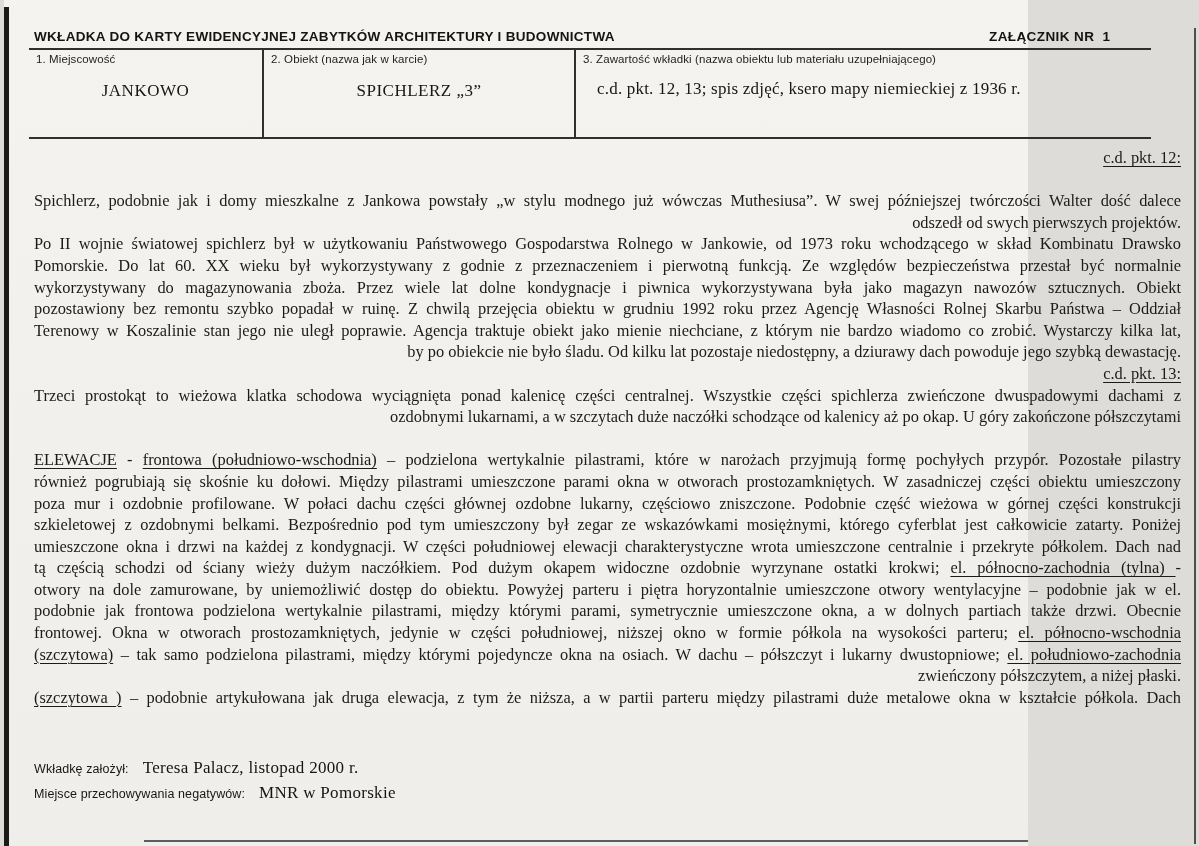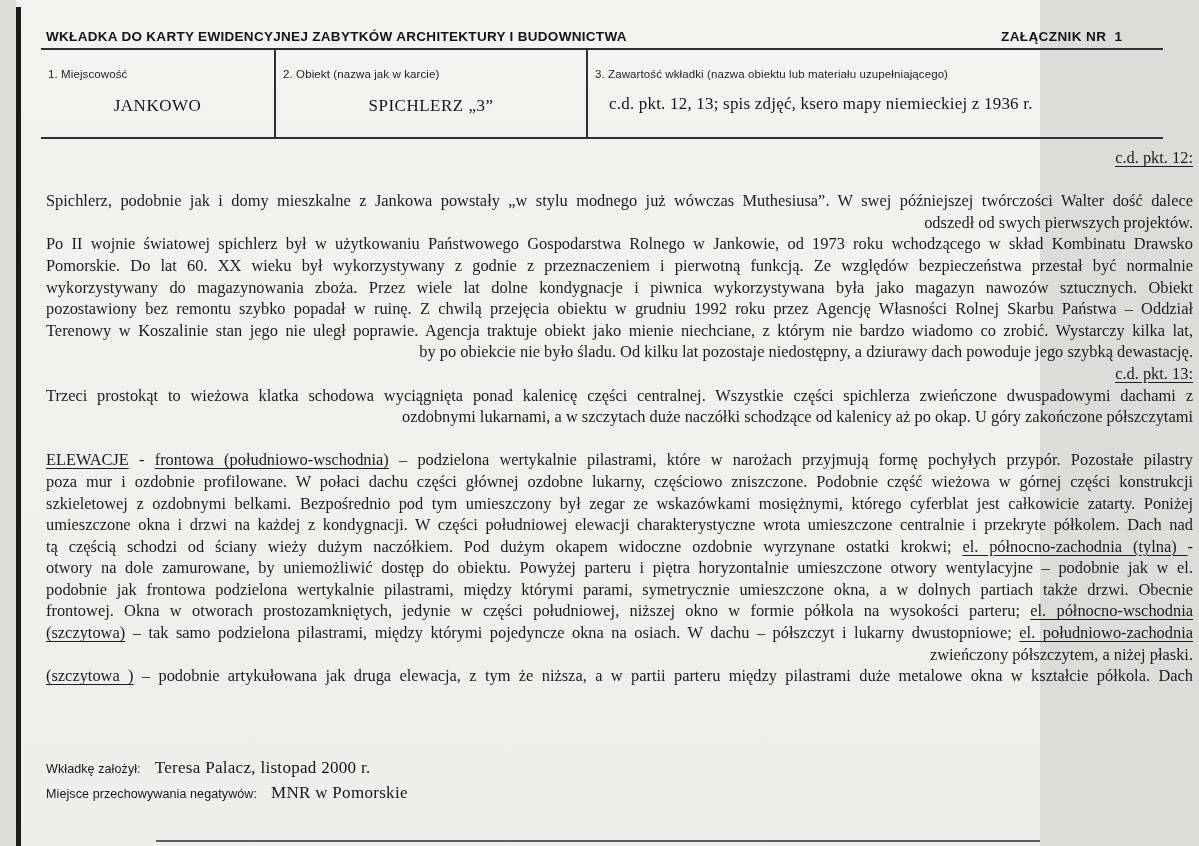--- a/index.html
+++ b/index.html
@@ -2,21 +2,21 @@
 <html><head>
 <meta charset="utf-8">
 <style>
   html, body { margin:0; padding:0; }
   body {
     width:1199px; height:846px; overflow:hidden;
     background:#dddcd8;
     font-family:"Liberation Sans", sans-serif;
   }
   .page {
-    position:absolute; left:16px; top:0; width:1024px; height:846px;
+    position:absolute; left:4px; top:0; width:1024px; height:846px;
     background:linear-gradient(180deg,#f4f3f0 0%, #f1f0ec 55%, #efeeea 100%);
     color:#1b1b1b;
   }
   
   .edge-left   { position:absolute; left:0; top:7px; bottom:0; width:5px; background:#1a1a1a; }
   .edge-right  { position:absolute; left:1190px; top:28px; bottom:2px; width:2px; background:#4f4f4f; }
   .edge-bottom { position:absolute; left:140px; right:0; top:840px; height:2px; background:#5d5d5d; }
 
   
   .hdr-title {
@@ -33,21 +33,21 @@
   .tbl {
     position:absolute; left:25px; top:48px; width:1122px; height:87px;
     border-top:2px solid #2f2f2f; border-bottom:2px solid #2f2f2f;
     display:flex;
   }
   .cell { position:relative; }
   .c1 { width:233px; border-right:2px solid #2f2f2f; }
   .c2 { width:310px; border-right:2px solid #2f2f2f; }
   .c3 { flex:1; }
   .cell-label {
-    font-size:11.5px; color:#1e1e1e; padding:18px 4px 0 7px; letter-spacing:.1px;
+    font-size:11.5px; color:#1e1e1e; padding:3px 4px 0 7px; letter-spacing:.1px;
     white-space:nowrap; overflow:hidden;
   }
   .cell-value {
     font-family:"Liberation Serif", serif; font-size:17px; color:#161616;
     margin-top:16px; text-align:center; letter-spacing:.5px;
   }
   .c3 .cell-value { text-align:left; padding-left:21px; letter-spacing:.2px; margin-top:14px; }
 
   
   .bodytext {
@@ -103,20 +103,21 @@
       <div class="ln jline">Pomorskie. Do lat 60. XX wieku był wykorzystywany z godnie z przeznaczeniem i pierwotną funkcją. Ze względów bezpieczeństwa przestał być normalnie</div>
       <div class="ln jline">wykorzystywany do magazynowania zboża. Przez wiele lat dolne kondygnacje i piwnica wykorzystywana była jako magazyn nawozów sztucznych. Obiekt</div>
       <div class="ln jline">pozostawiony bez remontu szybko popadał w ruinę. Z chwilą przejęcia obiektu w grudniu 1992 roku przez Agencję Własności Rolnej Skarbu Państwa – Oddział</div>
       <div class="ln jline">Terenowy w Koszalinie stan jego nie uległ poprawie. Agencja traktuje obiekt jako mienie niechciane, z którym nie bardzo wiadomo co zrobić. Wystarczy kilka lat,</div>
       <div class="ln pline">by po obiekcie nie było śladu. Od kilku lat pozostaje niedostępny, a dziurawy dach powoduje jego szybką dewastację.</div>
       <div class="ln pline"><u>c.d. pkt. 13:</u></div>
       <div class="ln jline">Trzeci prostokąt to wieżowa klatka schodowa wyciągnięta ponad kalenicę części centralnej. Wszystkie części spichlerza zwieńczone dwuspadowymi dachami z</div>
       <div class="ln pline">ozdobnymi lukarnami, a w szczytach duże naczółki schodzące od kalenicy aż po okap. U góry zakończone półszczytami</div>
       <div class="ln blank">&nbsp;</div>
       <div class="ln jline"><u>ELEWACJE</u> - <u>frontowa (południowo-wschodnia)</u> – podzielona wertykalnie pilastrami, które w narożach przyjmują formę pochyłych przypór. Pozostałe pilastry</div>
+      <div class="ln jline">również pogrubiają się skośnie ku dołowi. Między pilastrami umieszczone parami okna w otworach prostozamkniętych. W zasadniczej części obiektu umieszczony</div>
       <div class="ln jline">poza mur i ozdobnie profilowane. W połaci dachu części głównej ozdobne lukarny, częściowo zniszczone. Podobnie część wieżowa w górnej części konstrukcji</div>
       <div class="ln jline">szkieletowej z ozdobnymi belkami. Bezpośrednio pod tym umieszczony był zegar ze wskazówkami mosiężnymi, którego cyferblat jest całkowicie zatarty. Poniżej</div>
       <div class="ln jline">umieszczone okna i drzwi na każdej z kondygnacji. W części południowej elewacji charakterystyczne wrota umieszczone centralnie i przekryte półkolem. Dach nad</div>
       <div class="ln jline">tą częścią schodzi od ściany wieży dużym naczółkiem. Pod dużym okapem widoczne ozdobnie wyrzynane ostatki krokwi; <u>el. północno-zachodnia (tylna) </u>-</div>
       <div class="ln jline">otwory na dole zamurowane, by uniemożliwić dostęp do obiektu. Powyżej parteru i piętra horyzontalnie umieszczone otwory wentylacyjne – podobnie jak w el.</div>
       <div class="ln jline">podobnie jak frontowa podzielona wertykalnie pilastrami, między którymi parami, symetrycznie umieszczone okna, a w dolnych partiach także drzwi. Obecnie</div>
       <div class="ln jline">frontowej. Okna w otworach prostozamkniętych, jedynie w części południowej, niższej okno w formie półkola na wysokości parteru; <u>el. północno-wschodnia</u></div>
       <div class="ln jline"><u>(szczytowa)</u> – tak samo podzielona pilastrami, między którymi pojedyncze okna na osiach. W dachu – półszczyt i lukarny dwustopniowe; <u>el. południowo-zachodnia</u></div>
       <div class="ln pline">zwieńczony półszczytem, a niżej płaski.</div>
       <div class="ln jline"><u>(szczytowa )</u> – podobnie artykułowana jak druga elewacja, z tym że niższa, a w partii parteru między pilastrami duże metalowe okna w kształcie półkola. Dach</div>

